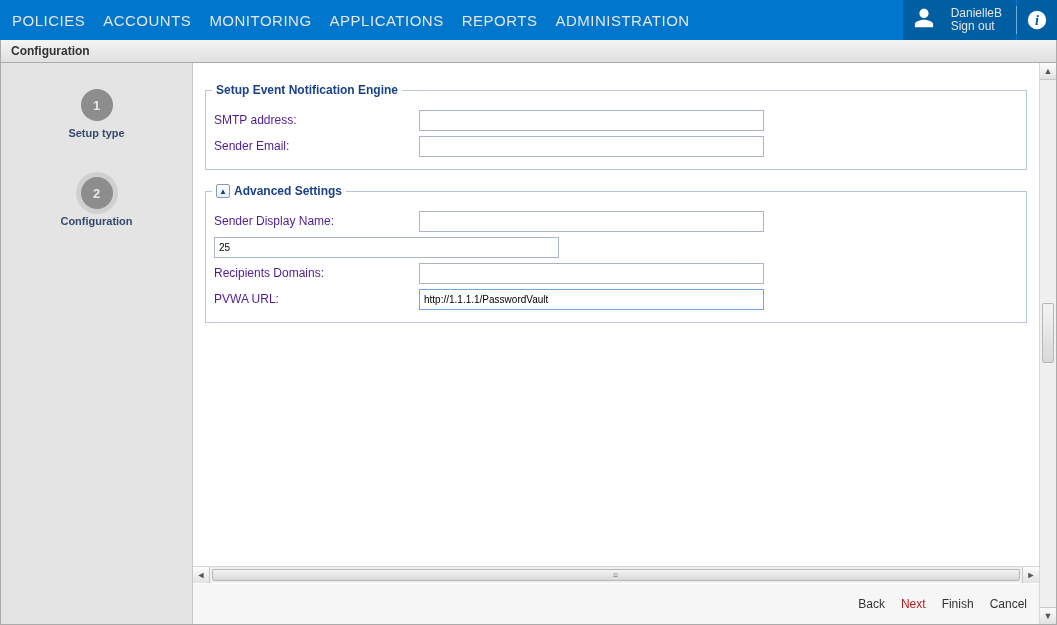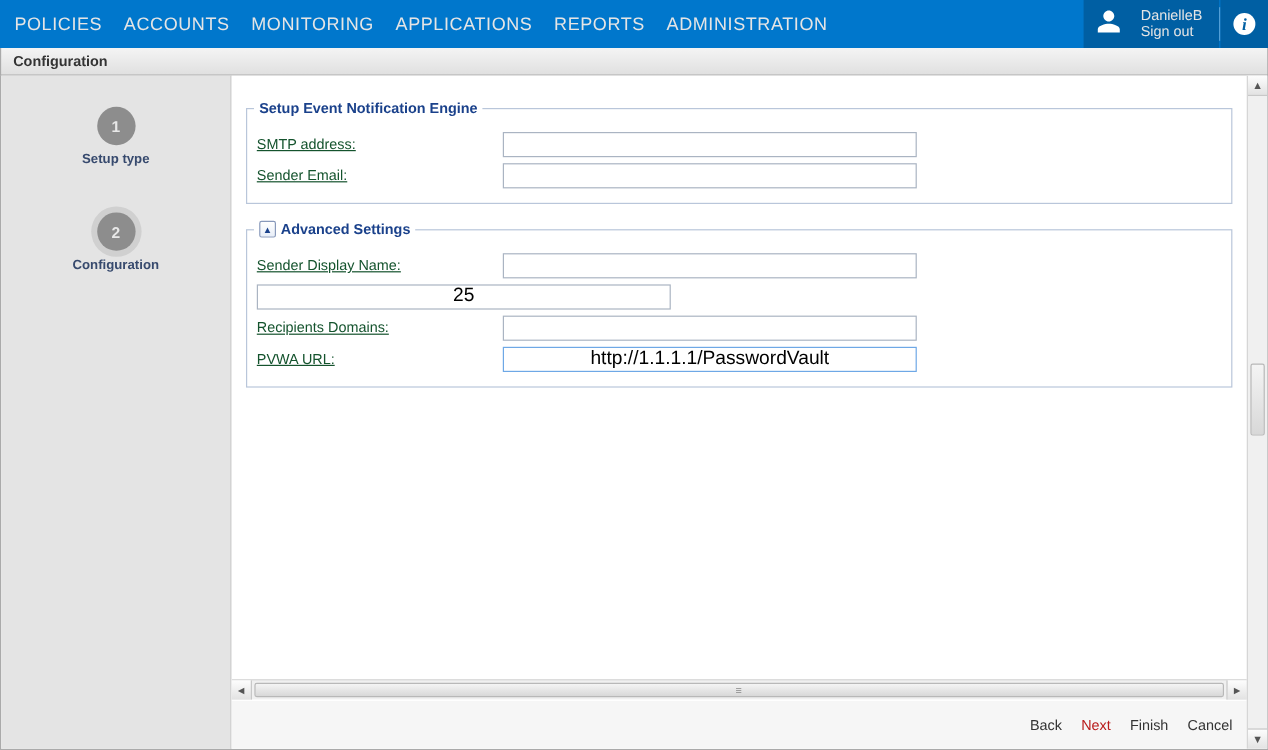--- a/index.html
+++ b/index.html
@@ -31,22 +31,22 @@
   .vscroll { position: absolute; right: 0; top: 0; bottom: 0; width: 17px; background: #f0f0f0; border-left: 1px solid #d6d6d6; }
   .varrow { height: 17px; background: linear-gradient(#fdfdfd,#e2e2e2); border-bottom: 1px solid #c8c8c8; display:flex;align-items:center;justify-content:center;font-size:9px;color:#555;}
   .varrow.bot{border-bottom:0;border-top:1px solid #c8c8c8;position:absolute;bottom:0;left:0;right:0;}
   .vthumb { position:absolute; left:2px; right:2px; top:240px; height:60px; background: linear-gradient(#f4f4f4,#d8d8d8); border:1px solid #b8b8b8; border-radius:2px;}
   
   .content { position: absolute; left: 0; right: 17px; top: 0; bottom: 0; padding: 20px 12px 0 12px; }
   fieldset { border: 1px solid #b9c6da; padding: 10px 2px 10px 2px; margin-bottom: 14px; }
   legend { color: #1a418b; font-weight: 700; font-size: 12px; padding: 0 4px; background:#fff; margin-left: 4px; display:flex; align-items:center; gap:4px;}
   .collapse-btn { width:14px; height:14px; border:1px solid #8899bb; background: linear-gradient(#fff,#e8eef8); display:flex;align-items:center;justify-content:center;font-size:8px;color:#1a418b;border-radius:2px;}
   .row { display: flex; align-items: center; height: 26px; padding-left: 6px; }
-  .row-label { width: 205px; font-size: 12px; color: #14532d; text-decoration: underline; }
-  .row input[type=text] { width: 345px; height: 21px; border: 1px solid #aab4c2; font-size: 16px; padding: 1px 4px; font-family: inherit; text-align: center; }
+  .row-label { width: 205px; font-size: 12px; color: #4c1d95; }
+  .row input[type=text] { width: 345px; height: 21px; border: 1px solid #aab4c2; font-size: 10px; padding: 1px 4px; font-family: inherit; }
   .row input.focused { border: 1px solid #6ea8e6; outline: none; }
   
   .bottom { position: absolute; left: 0; right: 17px; bottom: 0; }
   .hscroll { height: 17px; background: #f0f0f0; border-top: 1px solid #d6d6d6; display:flex; align-items:stretch; }
   .harrow{ width:17px; background:linear-gradient(#fdfdfd,#e2e2e2); border-right:1px solid #c8c8c8; display:flex;align-items:center;justify-content:center;font-size:9px;color:#555;}
   .harrow.right{border-right:0;border-left:1px solid #c8c8c8;}
   .htrack{flex:1;position:relative;}
   .hthumb{position:absolute;top:2px;bottom:2px;left:2px;right:2px;background:linear-gradient(#f4f4f4,#d8d8d8);border:1px solid #b8b8b8;border-radius:2px;display:flex;align-items:center;justify-content:center;color:#888;font-size:9px;letter-spacing:1px;}
   .footer-btns { height: 41px; background:#f6f6f6; border-top:1px solid #fff; display:flex; justify-content:flex-end; align-items:center; gap:16px; padding-right:12px; font-size:12px; color:#333;}
   .footer-btns span{cursor:pointer;}

